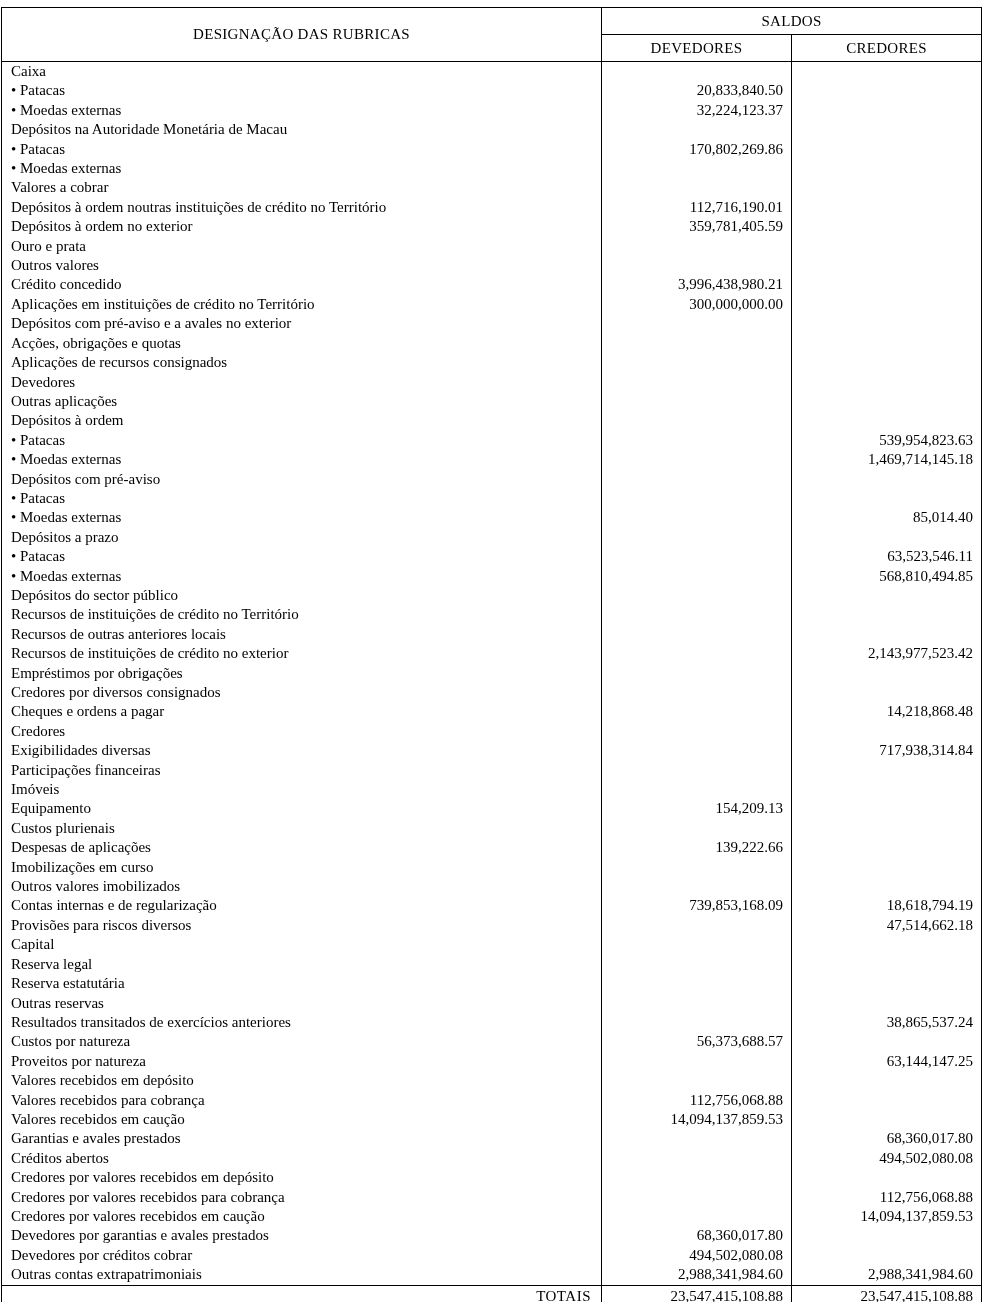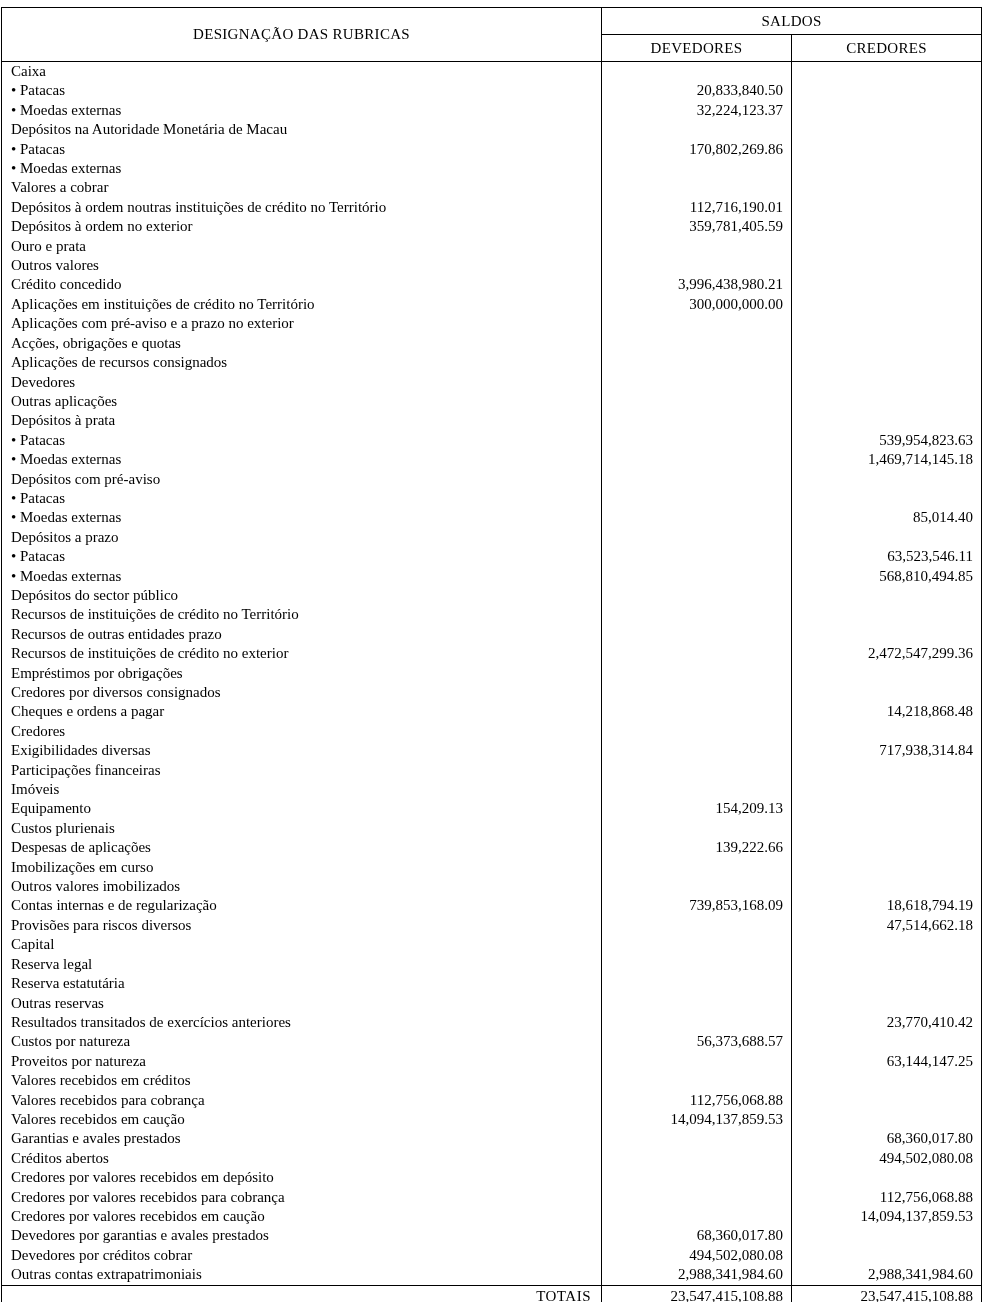--- a/index.html
+++ b/index.html
@@ -149,21 +149,21 @@
           <td class="label">Crédito concedido</td>
           <td class="num">3,996,438,980.21</td>
           <td class="num"></td>
         </tr>
         <tr>
           <td class="label">Aplicações em instituições de crédito no Território</td>
           <td class="num">300,000,000.00</td>
           <td class="num"></td>
         </tr>
         <tr>
-          <td class="label">Aplicações com pré-aviso e a prazo no exterior</td>
+          <td class="label">Depósitos com pré-aviso e a avales no exterior</td>
           <td class="num"></td>
           <td class="num"></td>
         </tr>
         <tr>
           <td class="label">Acções, obrigações e quotas</td>
           <td class="num"></td>
           <td class="num"></td>
         </tr>
         <tr>
           <td class="label">Aplicações de recursos consignados</td>
@@ -174,21 +174,21 @@
           <td class="label">Devedores</td>
           <td class="num"></td>
           <td class="num"></td>
         </tr>
         <tr>
           <td class="label">Outras aplicações</td>
           <td class="num"></td>
           <td class="num"></td>
         </tr>
         <tr>
-          <td class="label">Depósitos à prata</td>
+          <td class="label">Depósitos à ordem</td>
           <td class="num"></td>
           <td class="num"></td>
         </tr>
         <tr>
           <td class="label">• Patacas</td>
           <td class="num"></td>
           <td class="num">539,954,823.63</td>
         </tr>
         <tr>
           <td class="label">• Moedas externas</td>
@@ -229,28 +229,28 @@
           <td class="label">Depósitos do sector público</td>
           <td class="num"></td>
           <td class="num"></td>
         </tr>
         <tr>
           <td class="label">Recursos de instituições de crédito no Território</td>
           <td class="num"></td>
           <td class="num"></td>
         </tr>
         <tr>
-          <td class="label">Recursos de outras entidades prazo</td>
+          <td class="label">Recursos de outras anteriores locais</td>
           <td class="num"></td>
           <td class="num"></td>
         </tr>
         <tr>
           <td class="label">Recursos de instituições de crédito no exterior</td>
           <td class="num"></td>
-          <td class="num">2,472,547,299.36</td>
+          <td class="num">2,143,977,523.42</td>
         </tr>
         <tr>
           <td class="label">Empréstimos por obrigações</td>
           <td class="num"></td>
           <td class="num"></td>
         </tr>
         <tr>
           <td class="label">Credores por diversos consignados</td>
           <td class="num"></td>
           <td class="num"></td>
@@ -331,34 +331,34 @@
           <td class="num"></td>
         </tr>
         <tr>
           <td class="label">Outras reservas</td>
           <td class="num"></td>
           <td class="num"></td>
         </tr>
         <tr>
           <td class="label">Resultados transitados de exercícios anteriores</td>
           <td class="num"></td>
-          <td class="num">23,770,410.42</td>
+          <td class="num">38,865,537.24</td>
         </tr>
         <tr>
           <td class="label">Custos por natureza</td>
           <td class="num">56,373,688.57</td>
           <td class="num"></td>
         </tr>
         <tr>
           <td class="label">Proveitos por natureza</td>
           <td class="num"></td>
           <td class="num">63,144,147.25</td>
         </tr>
         <tr>
-          <td class="label">Valores recebidos em créditos</td>
+          <td class="label">Valores recebidos em depósito</td>
           <td class="num"></td>
           <td class="num"></td>
         </tr>
         <tr>
           <td class="label">Valores recebidos para cobrança</td>
           <td class="num">112,756,068.88</td>
           <td class="num"></td>
         </tr>
         <tr>
           <td class="label">Valores recebidos em caução</td>

